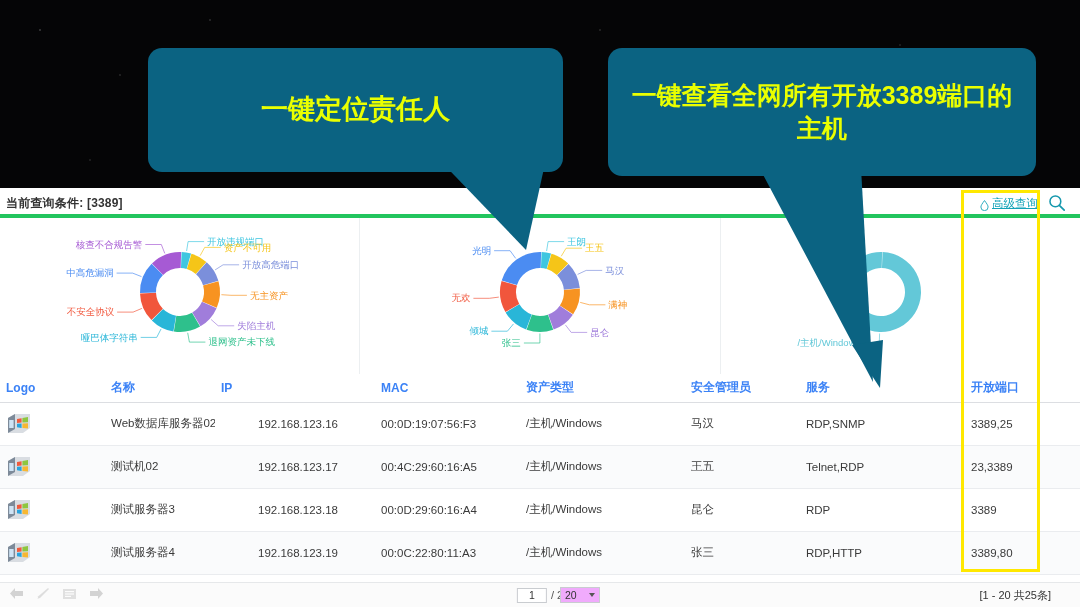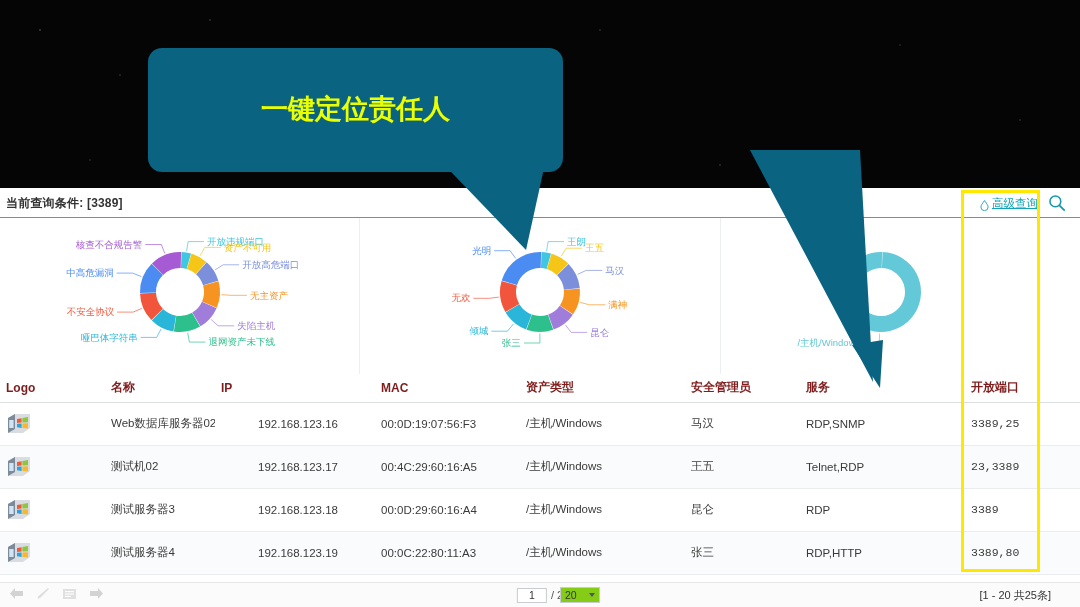--- a/index.html
+++ b/index.html
@@ -29,21 +29,21 @@
       radial-gradient(1px 1px at 160px 110px, rgba(255,255,255,.25), transparent),
       #050506;
   }
 
   
   .app {
     position: absolute; left: 0; top: 188px; width: 1080px; height: 419px;
     background: #ffffff;
   }
   .cond-bar {
-    position: relative; height: 30px; border-bottom: 1px solid #22c55e;
+    position: relative; height: 30px; border-bottom: 4px solid #22c55e;
     background: #fff;
   }
   .cond-text {
     position: absolute; left: 6px; top: 7px;
     font-size: 12px; font-weight: bold; color: #333;
     letter-spacing: .2px;
   }
   .adv-query {
     position: absolute; right: 42px; top: 8px;
     font-size: 11.5px; color: #14a3b8; text-decoration: underline;
@@ -61,38 +61,38 @@
   }
   .chart-cell {
     position: relative; flex: 1 1 0; height: 156px; overflow: hidden;
   }
   .chart-cell + .chart-cell { border-left: 1px solid #eceff1; }
   .chart-cell svg { position: absolute; left: 0; top: 0; }
 
   
   .tbl { width: 1080px; border-collapse: collapse; table-layout: fixed; }
   .tbl thead th {
-    height: 28px; background: #fff; color: #7f1d1d; font-size: 12px;
+    height: 28px; background: #fff; color: #3b82f6; font-size: 12px;
     font-weight: bold; text-align: left; padding: 0 0 0 6px;
     border-bottom: 1px solid #dcdee2; vertical-align: middle;
   }
   .tbl tbody td {
     height: 43px; font-size: 11.5px; color: #3a3a3a; padding: 0 0 0 6px;
     border-bottom: 1px solid #eaecef; vertical-align: middle;
     white-space: nowrap; overflow: hidden;
   }
   .tbl tbody tr:nth-child(even) td { background: #fafbfc; }
   .col-logo { width: 105px; }
   .col-name { width: 110px; }
   .col-ip   { width: 160px; text-align: center; }
   .col-mac  { width: 145px; }
   .col-type { width: 165px; }
   .col-admin{ width: 115px; }
   .col-svc  { width: 165px; }
-  .col-port { width: 115px; font-family: Liberation Mono, monospace; }
+  .col-port { width: 115px; }
 
   .srv-icon { display:block; width: 26px; height: 22px; }
 
   
   .port-highlight {
     position: absolute; left: 961px; top: 190px; width: 79px; height: 382px;
     border: 3px solid #ffe800; pointer-events: none; z-index: 40;
   }
 
   
@@ -108,21 +108,21 @@
     display: flex; align-items: center; gap: 4px; font-size: 11px; color: #555;
   }
   .page-input {
     width: 30px; height: 15px; border: 1px solid #c9ccd0; background: #fff;
     font-size: 10.5px; text-align: center; color: #333; line-height: 13px;
     font-family: inherit;
   }
   .size-select {
     position: absolute; left: 560px; display: flex; align-items: center;
     gap: 0; width: 40px; height: 16px; border: 1px solid #c9ccd0;
-    background: #84cc16; font-size: 10.5px; color: #333; padding: 0 4px;
+    background: #f0abfc; font-size: 10.5px; color: #333; padding: 0 4px;
     justify-content: space-between; cursor: pointer;
   }
   .caret { width: 0; height: 0; border-left: 3.5px solid transparent;
            border-right: 3.5px solid transparent; border-top: 4px solid #555; }
   .total {
     position: absolute; right: 29px; font-size: 11px; color: #333;
   }
 
   
   .callout {
@@ -370,14 +370,15 @@
 
   <svg class="tail" style="left:430px; top:150px; width:150px; height:105px;" viewBox="0 0 150 105">
     <path d="M0 0 L118 0 L96 100 Z" fill="#0b6382"></path>
   </svg>
   <svg class="tail" style="left:740px; top:150px; width:200px; height:240px;" viewBox="0 0 200 240">
     <path d="M10 0 L120 0 L133 232 Z" fill="#0b6382"></path>
     <path d="M112 195 L140 238 L143 190 Z" fill="#0b6382"></path>
   </svg>
 
   <div class="callout" id="callout-1">一键定位责任人</div>
+  <div class="callout" id="callout-2">一键查看全网所有开放3389端口的主机</div>
 
 </div>
 
 </body></html>

